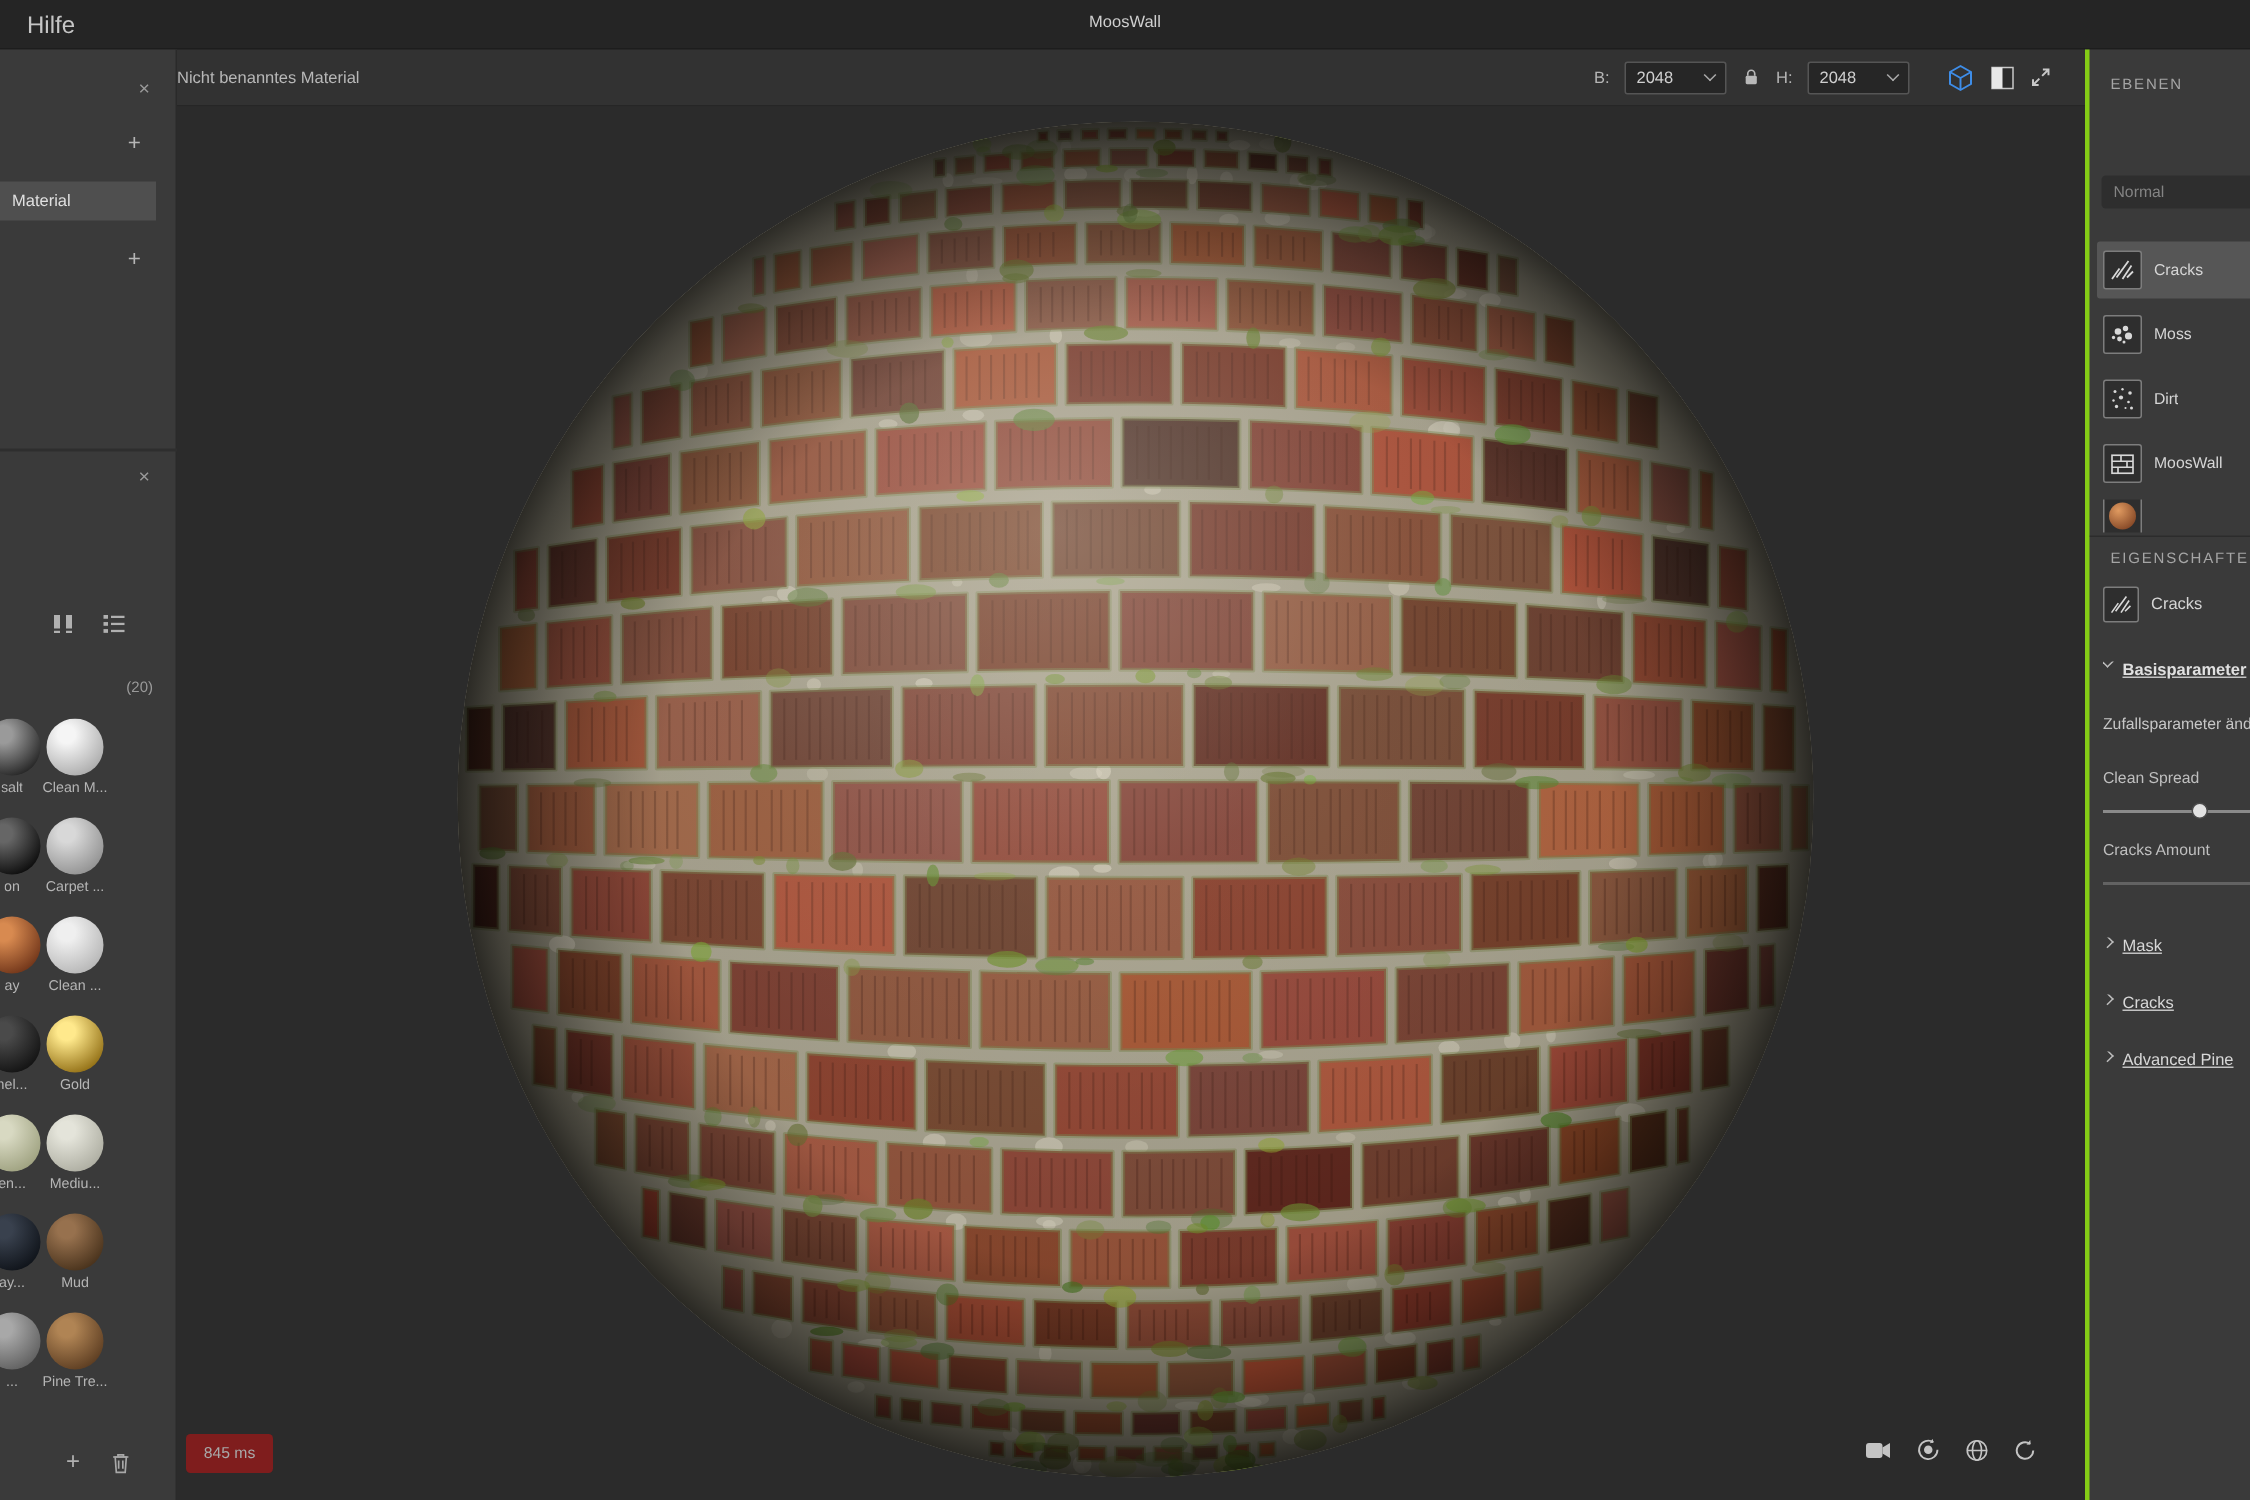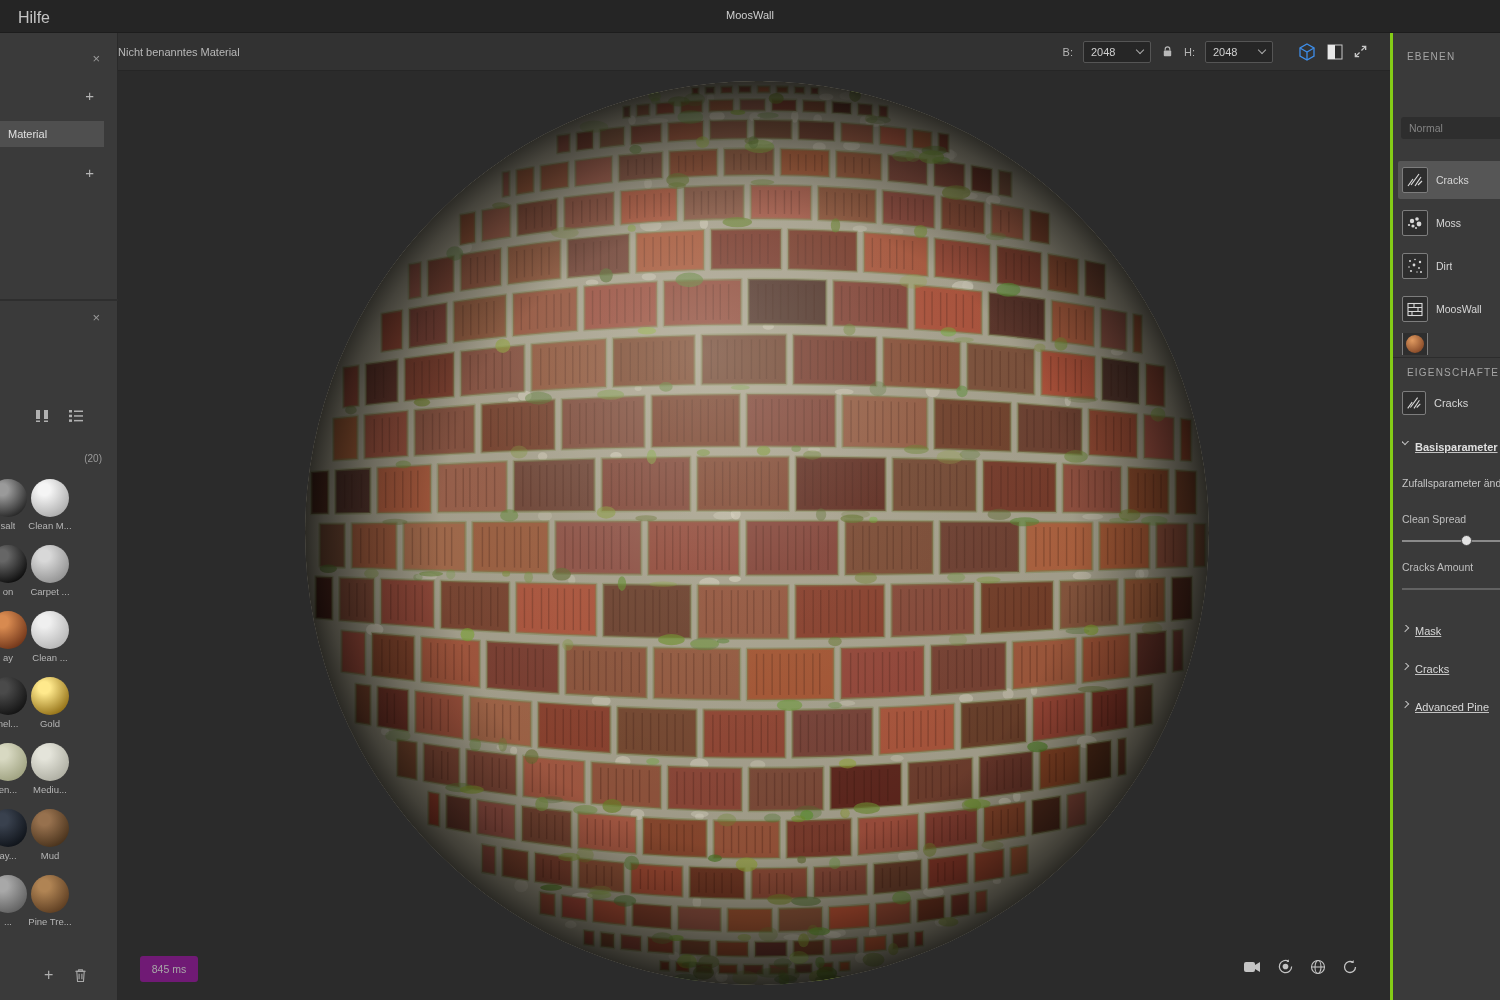--- a/index.html
+++ b/index.html
@@ -45,21 +45,21 @@
   #vp-title { font-size:11px; color:#b8b8b8; }
   #vp-right { margin-left:auto; margin-right:22px; display:flex; align-items:center; gap:10px; }
   .dim-label { font-size:11px; color:#b5b5b5; }
   .dropdown { width:68px; height:22px; background:#262626; border:1px solid #555;
     border-radius:2px; display:flex; align-items:center; padding:0 7px; cursor:default; }
   .dropdown .val { font-size:11px; color:#d0d0d0; flex:1; }
   .dd-chev { width:6px; height:6px; border-right:1.4px solid #aaa; border-bottom:1.4px solid #aaa;
     transform:rotate(45deg); margin-top:-3px; }
   .hdr-icon { display:flex; align-items:center; cursor:default; }
   #sphere-svg { position:absolute; left:184px; top:45px; }
-  #ms-badge { position:absolute; left:22px; top:923px; width:58px; height:26px; background:#701a75;
+  #ms-badge { position:absolute; left:6px; top:923px; width:58px; height:26px; background:#7f1d1d;
     border-radius:3px; display:flex; align-items:center; justify-content:center;
     font-size:10.5px; color:#a8a8a8; }
   #vp-tools { position:absolute; right:32px; top:925px; display:flex; gap:16px; align-items:center; }
   #vp-tools span { cursor:default; }
 
   
   #right-panel { position:absolute; left:1390px; top:33px; width:110px; height:967px;
     background:#3a3a3a; border-left:3px solid #84cc16; overflow:hidden; }
   .panel-title { position:absolute; left:14px; font-size:10px; letter-spacing:1.2px; color:#a5a5a5; }
   #blend-box { position:absolute; left:8px; top:84px; width:108px; height:22px; background:#2e2e2e;

